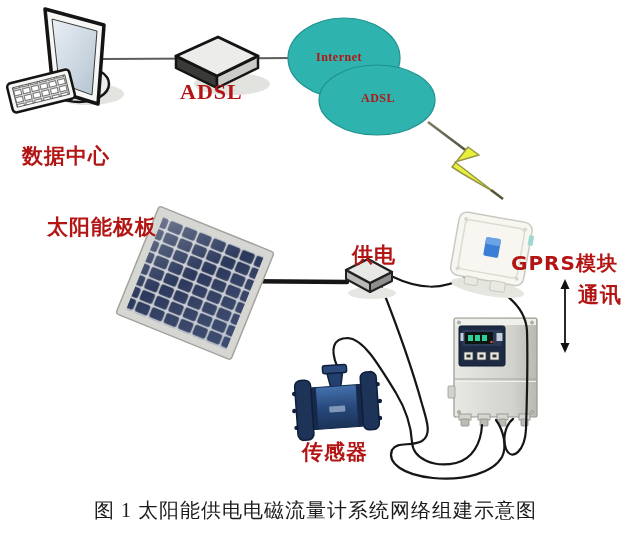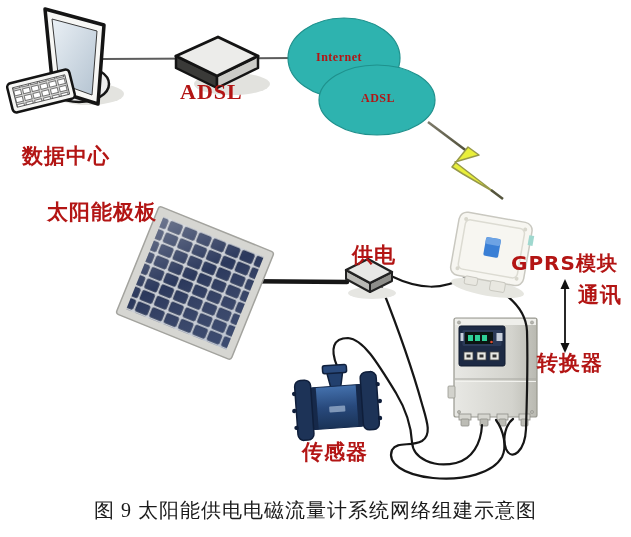--- a/index.html
+++ b/index.html
@@ -192,21 +192,20 @@
       <line x1="565" y1="283" x2="565" y2="349" stroke="#111111" stroke-width="1.8"></line>
       <polygon points="565,279 560.5,289 569.5,289" fill="#111111"></polygon>
       <polygon points="565,353 560.5,343 569.5,343" fill="#111111"></polygon>
     </g>
   </svg>
 
   <div class="lbl cn" style="left:22px; top:112px;margin-top:33px;">数据中心</div>
   <div class="lbl en" style="left:180px; top:80px; font-size:22px; letter-spacing:1px;">ADSL</div>
   <div class="lbl en cloudtxt" style="left:316px; top:51px;">Internet</div>
   <div class="lbl en cloudtxt" style="left:361px; top:92px;">ADSL</div>
-  <div class="lbl cn" style="left:47px; top:201px;">太阳能极板</div>
+  <div class="lbl cn" style="left:47px; top:216px;">太阳能极板</div>
   <div class="lbl cn" style="left:352px; top:244px;">供电</div>
   <div class="lbl cn" style="left:511px; top:252px; font-size:20px;">GPRS模块</div>
   <div class="lbl cn" style="left:578px; top:284px;">通讯</div>
-  <div class="lbl cn" style="left:537px; top:352px;">转换器</div>
   <div class="lbl cn" style="left:302px; top:441px;">传感器</div>
 
-  <div class="caption">图 9 太阳能供电电磁流量计系统网络组建示意图</div>
+  <div class="caption">图 1 太阳能供电电磁流量计系统网络组建示意图</div>
 </div>
 
 </body></html>

